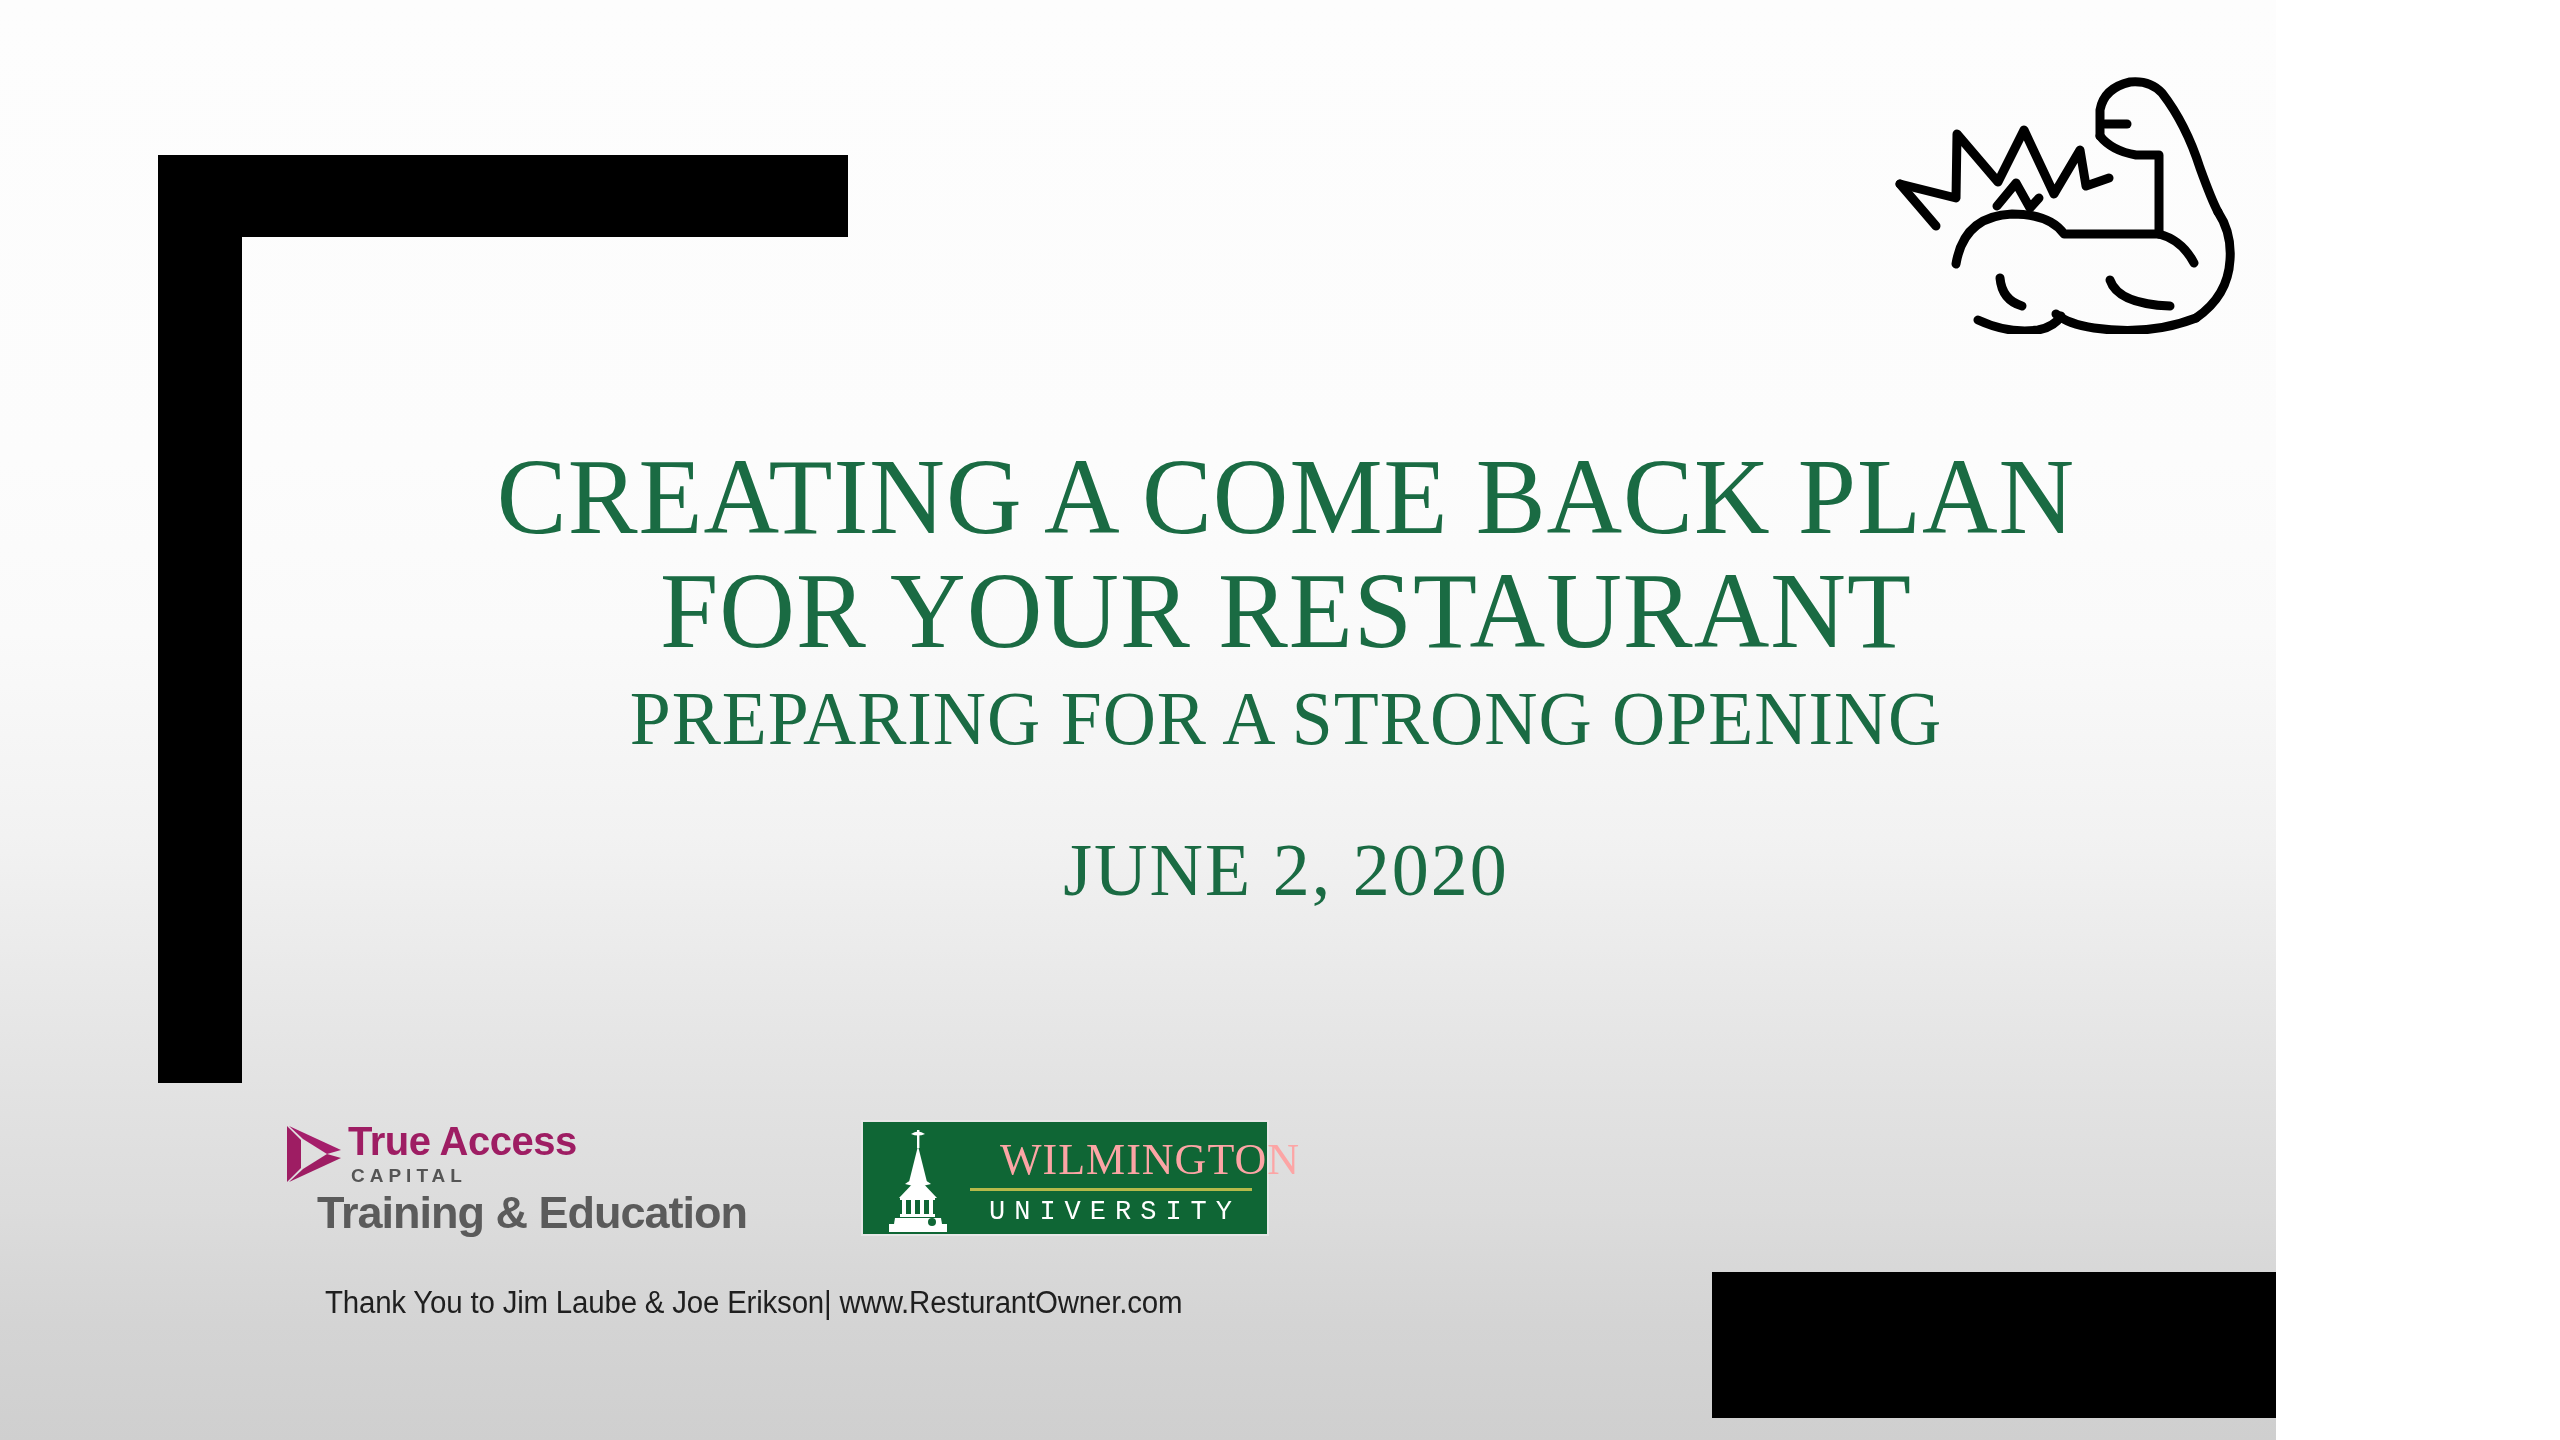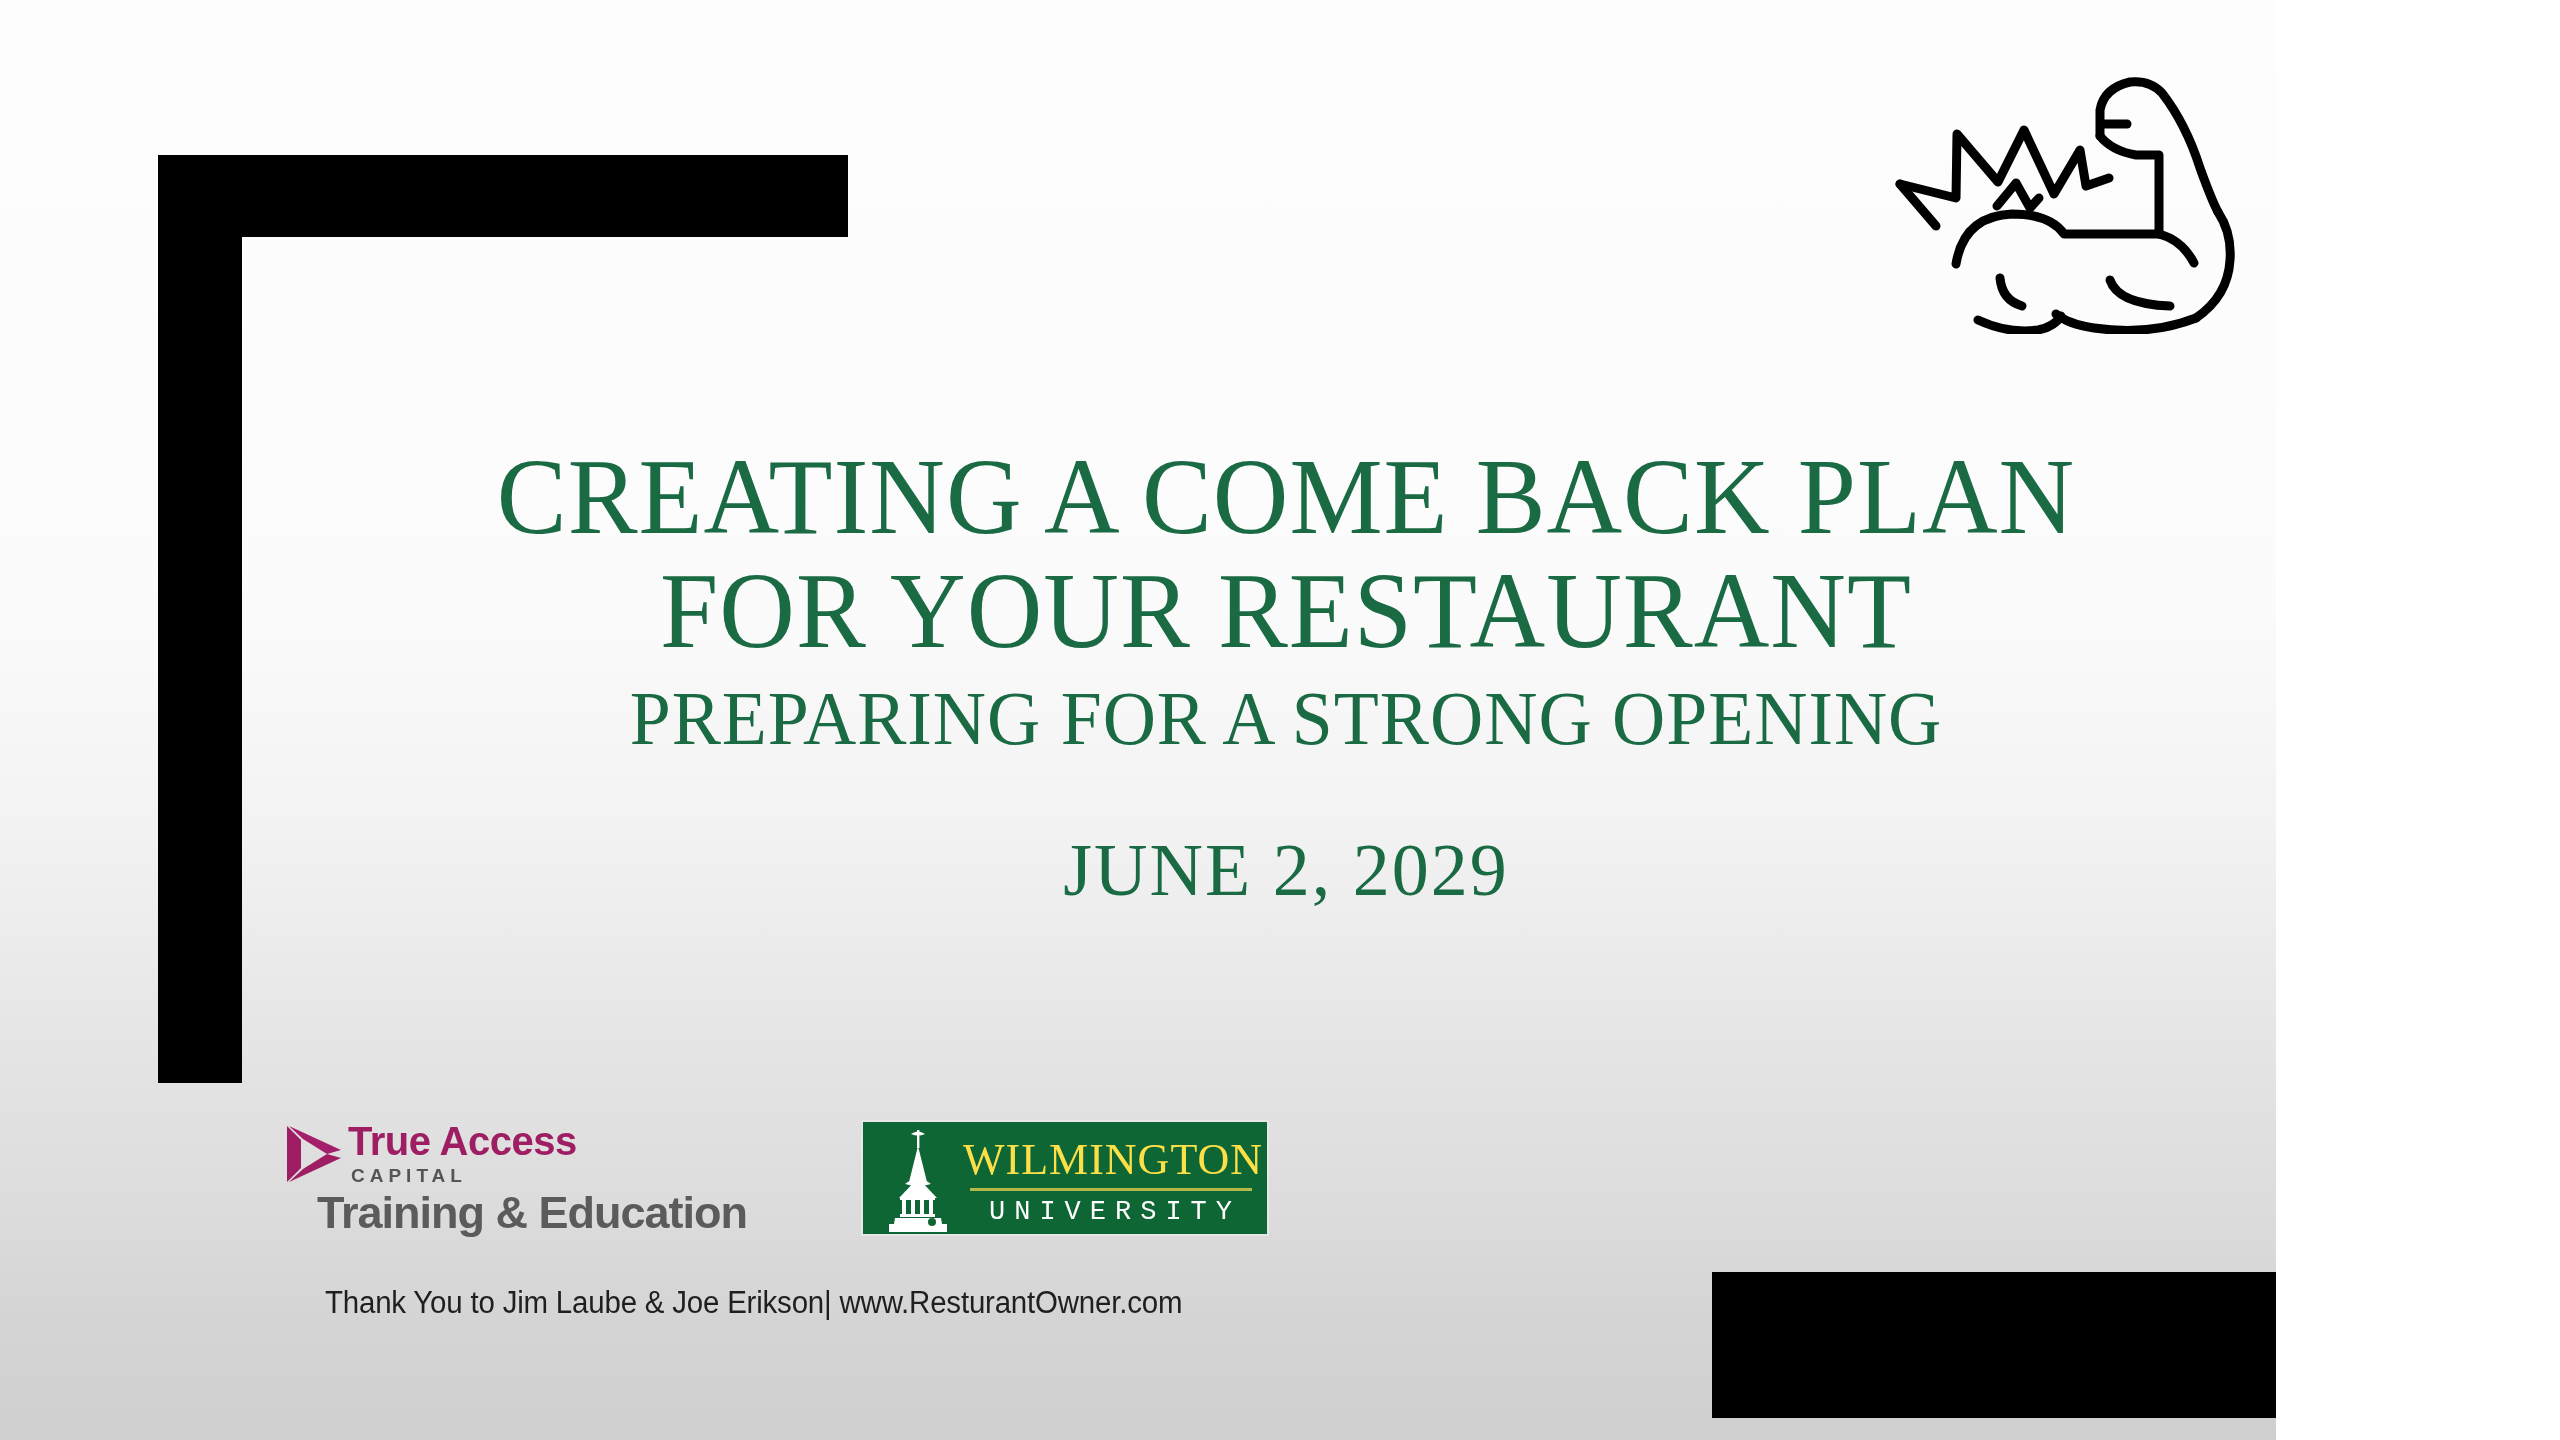--- a/index.html
+++ b/index.html
@@ -177,23 +177,24 @@
     position: absolute;
     left: 100px;
     top: 14px;
     width: 296px;
     text-align: center;
   }
   #wu-wilmington {
     font-family: "Liberation Serif", "DejaVu Serif", serif;
     font-size: 44px;
     line-height: 48px;
-    color: #fde047;
+    color: #fca5a5;
     letter-spacing: 1px;
     white-space: nowrap;
+    margin-left: 37px;
   }
   #wu-rule {
     width: 282px;
     height: 3px;
     background: #b6b94a;
     margin: 4px auto 6px auto;
   }
   #wu-university {
     font-family: Liberation Mono, monospace;
     font-size: 27px;
@@ -257,21 +258,21 @@
       <path d="M22 146 L58 188"></path>
 
       <path d="M119 168 L138 145 L152 170 L161 160"></path>
     </svg>
   </div>
 
   <div id="title-block">
     <div class="title-line">CREATING A COME BACK PLAN</div>
     <div class="title-line">FOR YOUR RESTAURANT</div>
     <div id="subtitle-line">PREPARING FOR A STRONG OPENING</div>
-    <div id="date-line">JUNE 2, 2029</div>
+    <div id="date-line">JUNE 2, 2020</div>
   </div>
 
   <div id="logo-row">
 
     <div id="true-access-logo">
       <div id="ta-mark">
         <svg viewBox="0 0 62 60" xmlns="http://www.w3.org/2000/svg">
           <polygon points="4,2 4,58 18,44 18,16" fill="#9e1d63"></polygon>
           <polygon points="6,2 58,26 44,30 20,15" fill="#a51e6b"></polygon>
           <polygon points="6,58 58,34 44,30 20,45" fill="#9e1d63"></polygon>

